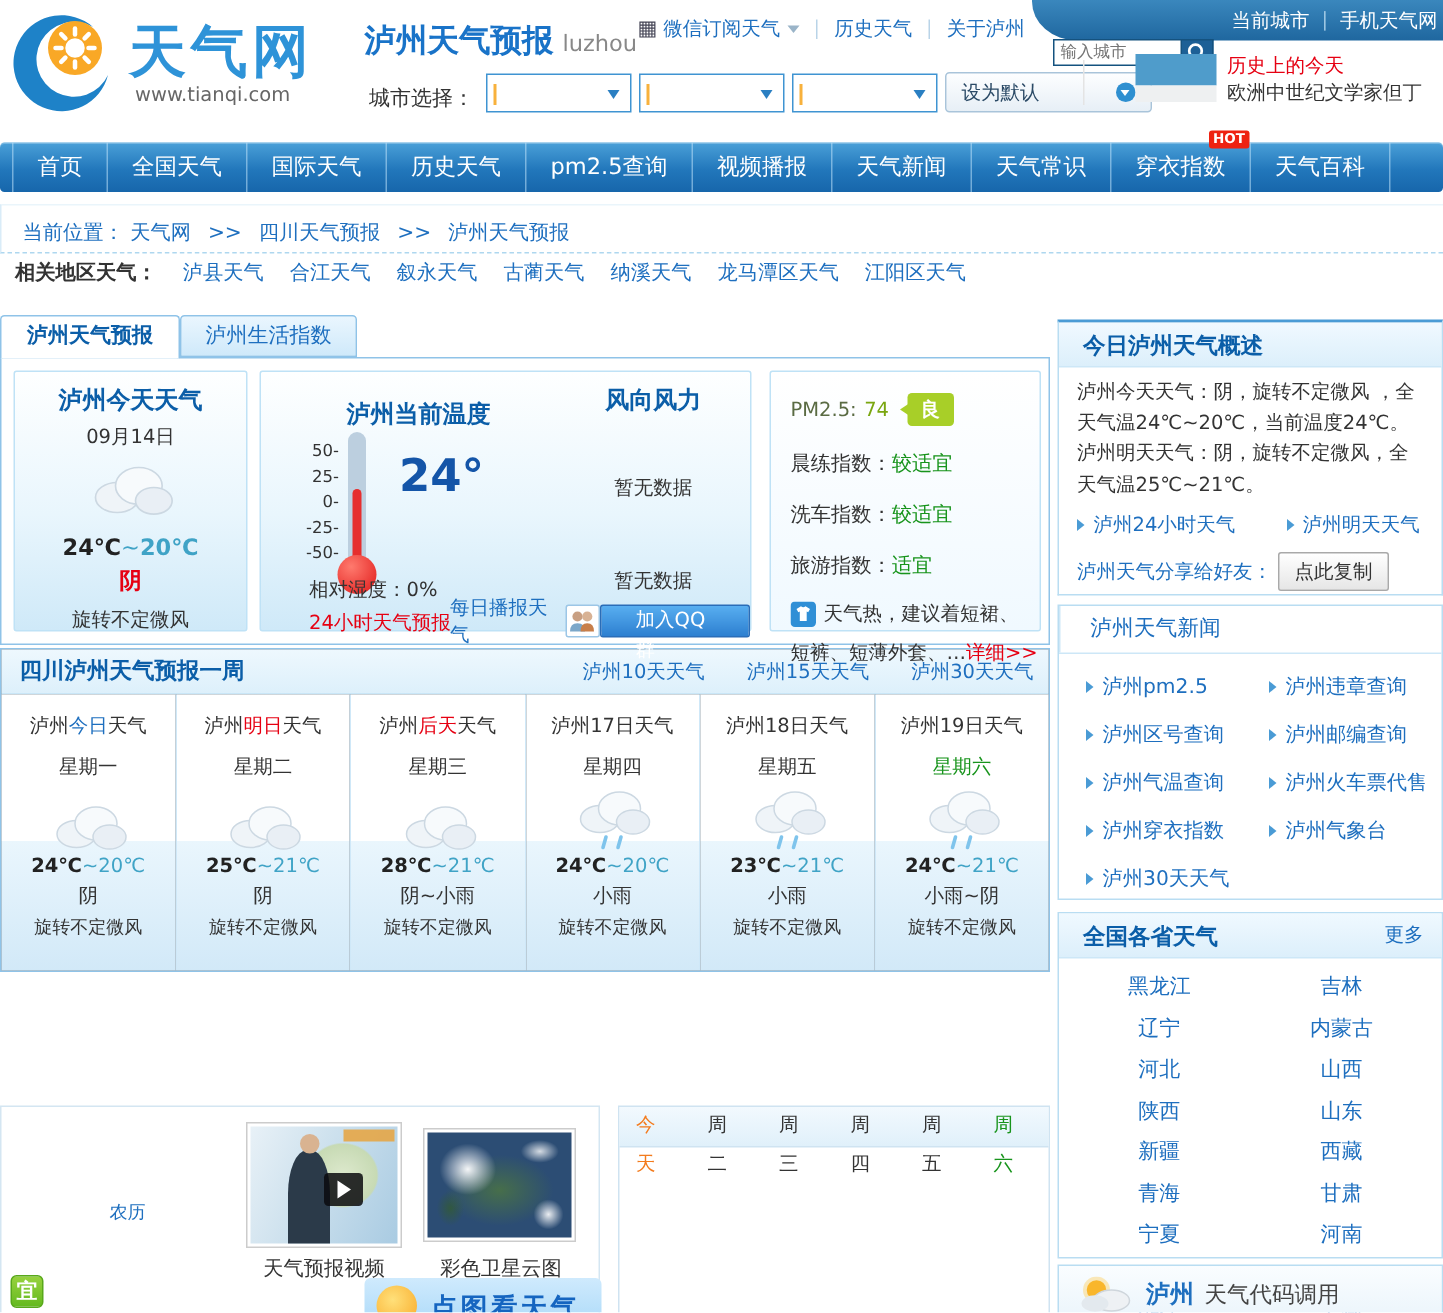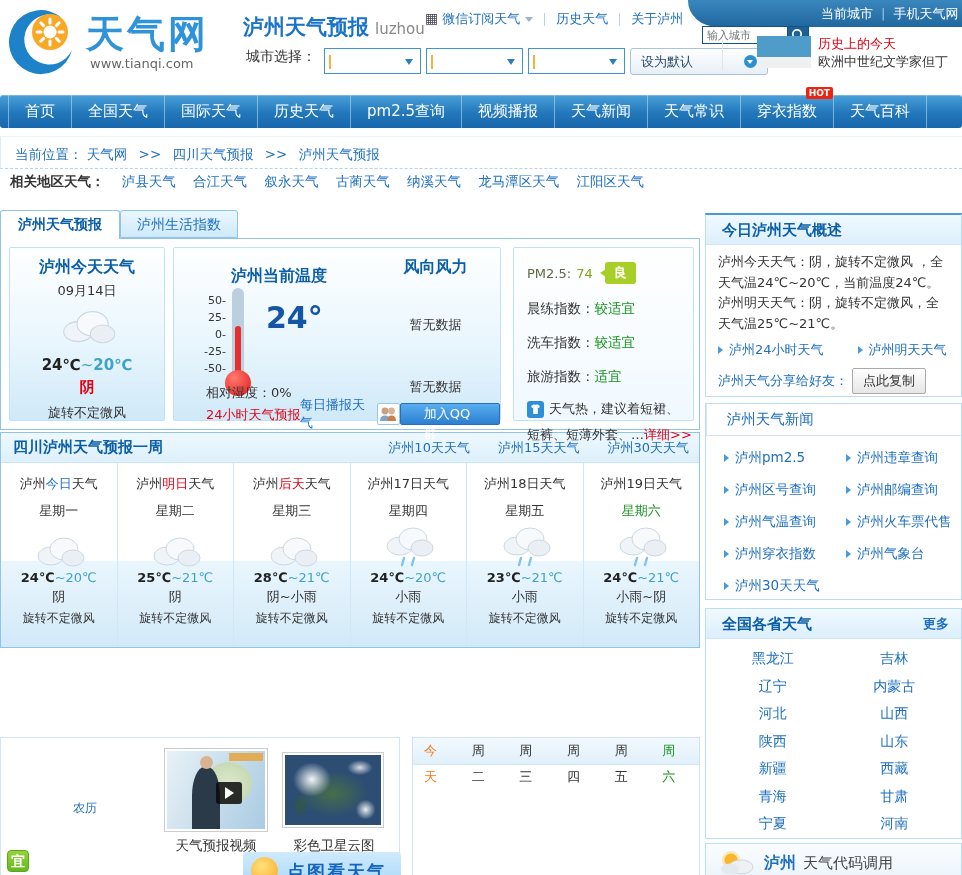--- a/index.html
+++ b/index.html
@@ -24,21 +24,21 @@
   #top-links .sep { border-left:1px solid #b9d4e8; height:13px; margin:0 11px; }
   .qr-glyph { font-size:14px; color:#445; margin-right:4px; }
   .caret-down { display:inline-block; width:0; height:0; border-top:5px solid #9ab4c8; border-left:4px solid transparent; border-right:4px solid transparent; margin-left:5px; vertical-align:1px; }
   #top-band { left:688px; top:0; width:274px; height:27px; background:linear-gradient(180deg,#3a87bd,#1f679f); border-bottom-left-radius:30px 26px; display:flex; align-items:center; color:#fff; }
   #search-box { margin-left:14px; display:flex;margin-top:42px; }
   #search-input { width:86px; height:18px; border:1px solid #14527f; font-size:11px; padding:0 4px; color:#333; outline:none; }
   #search-btn { width:21px; height:18px; background:#1d6096; border:1px solid #14527f; border-left:none; display:flex; align-items:center; justify-content:center; cursor:pointer; }
   #band-links { display:flex; align-items:center; margin-left:12px; font-size:13px; }
   #band-links .lnk { color:#fff; }
   #band-links .pipe { margin:0 8px; color:#9cc6e2; }
-  #city-row { left:246px; top:48px; display:flex; align-items:flex-start; }
+  #city-row { left:246px; top:48px; display:flex; align-items:flex-end; }
   #city-select-label { font-size:14px; color:#333; margin-right:8px; }
   .city-select { position:relative; width:97px; height:26px; border:1px solid #3f94d2; background:#fff; margin-right:5px; cursor:pointer; }
   .city-select .cursor-bar { position:absolute; left:4px; top:6px; width:2px; height:14px; background:#f8b13c; }
   .sel-arrow { position:absolute; right:7px; top:10px; width:0; height:0; border-top:6px solid #2a7fc2; border-left:4px solid transparent; border-right:4px solid transparent; }
   #set-default-btn { height:27px; border:1px solid #a9c4da; border-radius:3px; background:linear-gradient(180deg,#fdfeff,#e7eff6); padding:0 10px; font-size:13px; color:#2b4a66; display:flex; align-items:center; cursor:pointer;gap:45px; }
   .circ-arrow { display:inline-block; width:13px; height:13px; border-radius:50%; background:#2e8fd0; position:relative; margin-left:6px; }
   .circ-arrow::after { content:""; position:absolute; left:3px; top:5px; border-top:4px solid #fff; border-left:3.5px solid transparent; border-right:3.5px solid transparent; }
   #hdr-divider { left:722px; top:40px; width:1px; height:30px; background:#e4e4e4; }
   #history-thumb { left:757px; top:36px; width:54px; height:32px; cursor:pointer; }
   #history-thumb .img-top { height:21px; background:#4f9ccb; }
@@ -158,21 +158,21 @@
   #ov-links { display:flex; gap:34px; margin:7px 0 0 12px; font-size:13px; }
   #ov-share { display:flex; align-items:center; margin:9px 0 0 12px; font-size:13px; }
   #copy-btn { margin-left:4px; border:1px solid #a9a9a9; border-radius:2px; background:linear-gradient(180deg,#ffffff,#e6e6e6); padding:3px 10px; font-size:13px; color:#333; cursor:pointer; }
   .tri-r { display:inline-block; width:0; height:0; border-left:5px solid #4a9bd5; border-top:4px solid transparent; border-bottom:4px solid transparent; margin-right:6px; }
   #sb-life { top:403px; height:197px; }
   #life-tabs { height:32px; border-bottom:1px solid #cde7f7; display:flex; }
   #life-tab-active { width:50%; text-align:center; line-height:30px; font-size:14.5px; font-weight:bold; color:#0b5ea8; box-shadow:inset 0 2px 0 #2e86c8; cursor:pointer; }
   #life-tab-inactive { width:50%; text-align:center; line-height:30px; font-size:14.5px; color:#1e6fbf; border-left:1px solid #cde7f7; cursor:pointer; }
   #life-links { padding:13px 0 0 18px; display:grid; grid-template-columns:122px auto; row-gap:14px; font-size:13.5px; }
   #sb-prov { top:608px; height:231px; }
-  #prov-more { position:absolute; right:12px; top:0; font-size:13px; font-weight:bold; }
+  #prov-more { position:absolute; right:12px; top:0; font-size:13px; font-weight:normal; }
   #prov-grid { padding:6px 6px; display:grid; grid-template-columns:repeat(2,1fr); }
   #prov-grid .lnk { text-align:center; line-height:27.5px; font-size:14px; }
   #sb-code { top:843px; height:40px; }
   #sb-code .hdr { height:38px; background:linear-gradient(180deg,#fafdff,#eaf4fb); display:flex; align-items:center; padding-left:12px; }
   #code-city { font-size:16px; font-weight:bold; margin:0 7px 0 10px; }
   #code-label { font-size:15px; color:#444; }
 </style>
 </head>
 <body>
 

